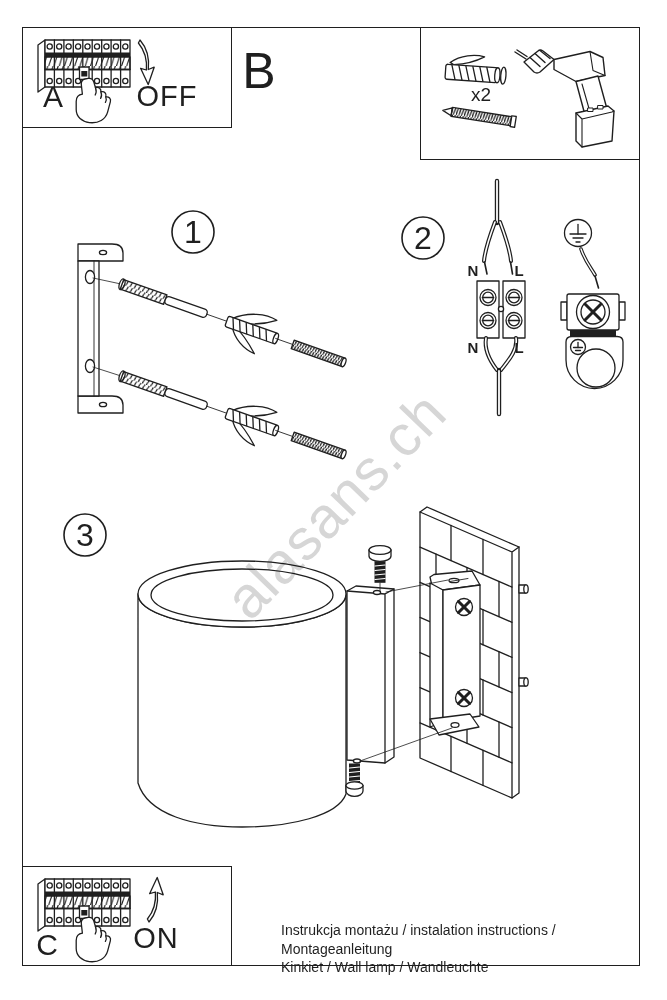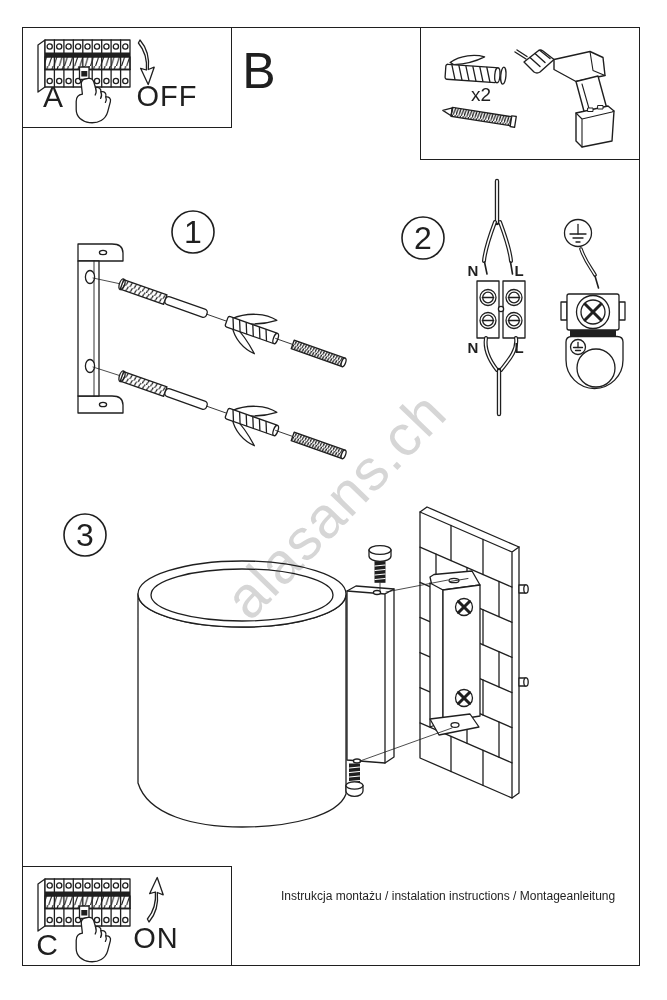--- a/index.html
+++ b/index.html
@@ -13,21 +13,21 @@
   .box-c{left:22px;top:866px;width:210px;height:100px;}
   svg.art{position:absolute;left:0;top:0;z-index:3;pointer-events:none;color:var(--ink,#1f1f1f);}
   .t{position:absolute;z-index:4;white-space:nowrap;color:var(--ink,#1f1f1f);}
   .ctr{transform:translate(-50%,-50%);}
   .big-letter{font-size:30px;}
   .huge-letter{font-size:50px;}
   .state{font-size:29px;letter-spacing:1px;}
   .stepnum{font-size:32px;}
   .wire-label{font-size:15px;font-weight:600;}
   .qty{font-size:19px;}
-  .footer{position:absolute;left:281px;top:887px;z-index:4;font-size:12px;line-height:18.5px;}
+  .footer{position:absolute;left:281px;top:921px;z-index:4;font-size:14px;line-height:18.5px;}
   .watermark{position:absolute;left:335px;top:505px;z-index:6;
       transform:translate(-50%,-50%) rotate(-46deg);
       font-size:58px;letter-spacing:1px;color:var(--watermark,#c8c8c8);
       opacity:.62;mix-blend-mode:multiply;}
 </style>
 </head>
 <body>
 
 <div class="page">
 
@@ -358,16 +358,17 @@
   <span class="t ctr wire-label" style="left:473px;top:270px">N</span>
   <span class="t ctr wire-label" style="left:519px;top:270px">L</span>
   <span class="t ctr wire-label" style="left:473px;top:347px">N</span>
   <span class="t ctr wire-label" style="left:519px;top:347px">L</span>
 
   <span class="t ctr big-letter" style="left:47px;top:945px">C</span>
   <span class="t ctr state" style="left:156px;top:938px">ON</span>
 
   <div class="footer">
     <div>Instrukcja montażu / instalation instructions / Montageanleitung</div>
+    <div>Kinkiet / Wall lamp / Wandleuchte</div>
   </div>
 
   <span class="watermark">alasans.ch</span>
 </div>
 
 </body></html>

